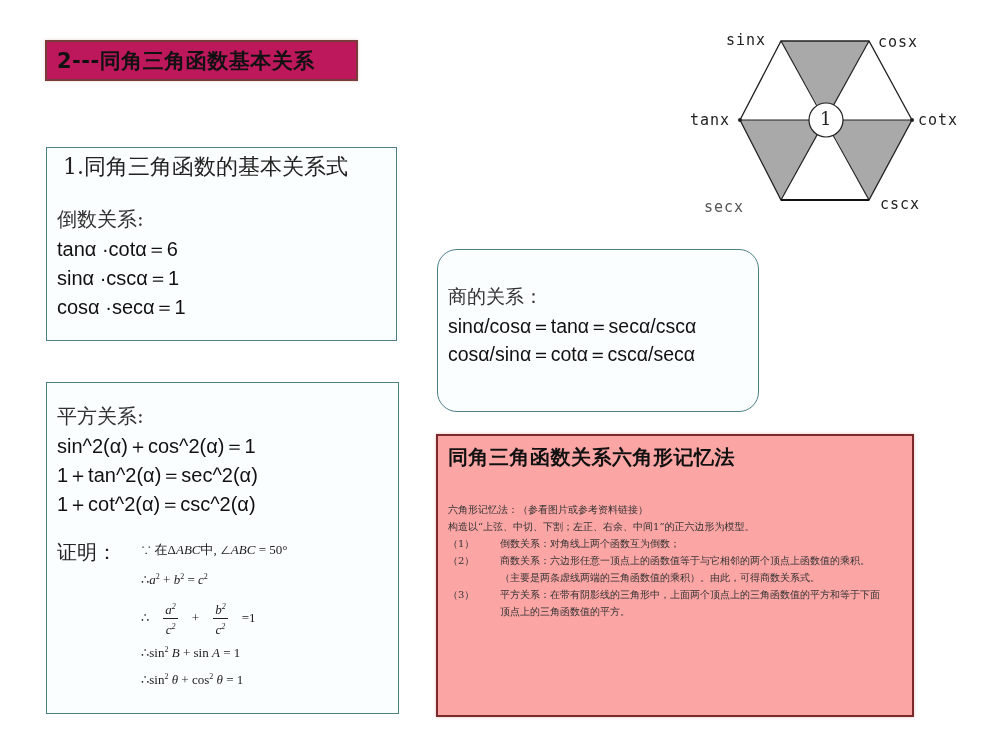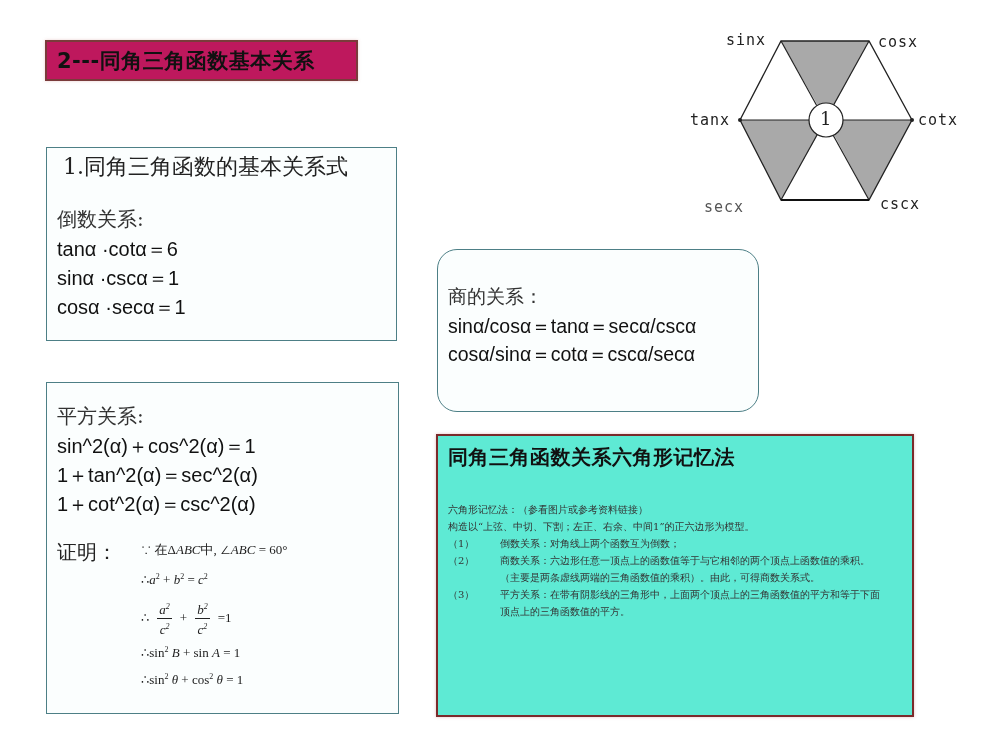--- a/index.html
+++ b/index.html
@@ -37,31 +37,31 @@
     #proof-label {
       position: absolute; left: 10px; top: 156px;
       font-family: "DejaVu Serif", "Liberation Serif", serif; font-size: 20px; color: #222;
     }
     #proof-lines {
       position: absolute; left: 94px; top: 158px;
       font-family: "Liberation Serif", serif; font-size: 13px; color: #222;
     }
     #proof-lines .pl { height: 27px; line-height: 18px; white-space: nowrap; }
     #proof-lines .pl.frac-line { height: 46px; display: flex; align-items: center; }
-    .frac { display: inline-flex; flex-direction: column; align-items: center; vertical-align: middle; margin: 0 8px; font-style: italic; }
+    .frac { display: inline-flex; flex-direction: column; align-items: center; vertical-align: middle; margin: 0 14px; font-style: italic; }
     .frac .num { border-bottom: 1px solid #222; padding: 0 2px; line-height: 15px; }
     .frac .den { padding: 0 2px; line-height: 15px; }
     .it { font-style: italic; }
     sup { font-size: 8px; }
 
     
     #memory-box {
       left: 436px; top: 434px; width: 478px; height: 283px;
       border: 2px solid #7a2a2a;
-      background: #5eead4;
+      background: #fca5a5;
       box-shadow: 0 0 3px rgba(200,100,100,0.4);
       padding: 8px 10px;
     }
     #memory-box .heading { font-size: 20px; font-weight: bold; color: #111; margin-bottom: 30px; letter-spacing: 0.5px; }
     #memory-box .body { font-family: "DejaVu Serif", "Liberation Serif", serif; font-size: 10px; line-height: 17px; color: #333; }
     #memory-box .item { display: flex; }
     #memory-box .item .num { flex: 0 0 auto; padding-left: 0; width: 52px; }
     #memory-box .item .txt { flex: 1; padding-right: 14px; }
 
     
@@ -116,21 +116,21 @@
 
 <div id="square-box" class="box teal">
   <div class="sub">平方关系:</div>
   <div class="formula">sin^2(α)＋cos^2(α)＝1</div>
   <div class="formula">1＋tan^2(α)＝sec^2(α)</div>
   <div class="formula">1＋cot^2(α)＝csc^2(α)</div>
 
   <div id="proof-label">证明：</div>
   <div id="proof-lines">
     <div class="pl">
-      <span>∵ 在Δ</span><span class="it">ABC</span><span>中, ∠</span><span class="it">ABC</span><span> = 60°</span>
+      <span>∵ 在Δ</span><span class="it">ABC</span><span>中, ∠</span><span class="it">ABC</span><span> = 50°</span>
     </div>
     <div class="pl">
       <span>∴</span><span class="it">a</span><sup>2</sup><span> + </span><span class="it">b</span><sup>2</sup><span> = </span><span class="it">c</span><sup>2</sup>
     </div>
     <div class="pl frac-line">
       <span>∴</span>
       <span class="frac">
           <span class="num"><span>a</span><sup>2</sup></span>
           <span class="den"><span>c</span><sup>2</sup></span>
         </span>

